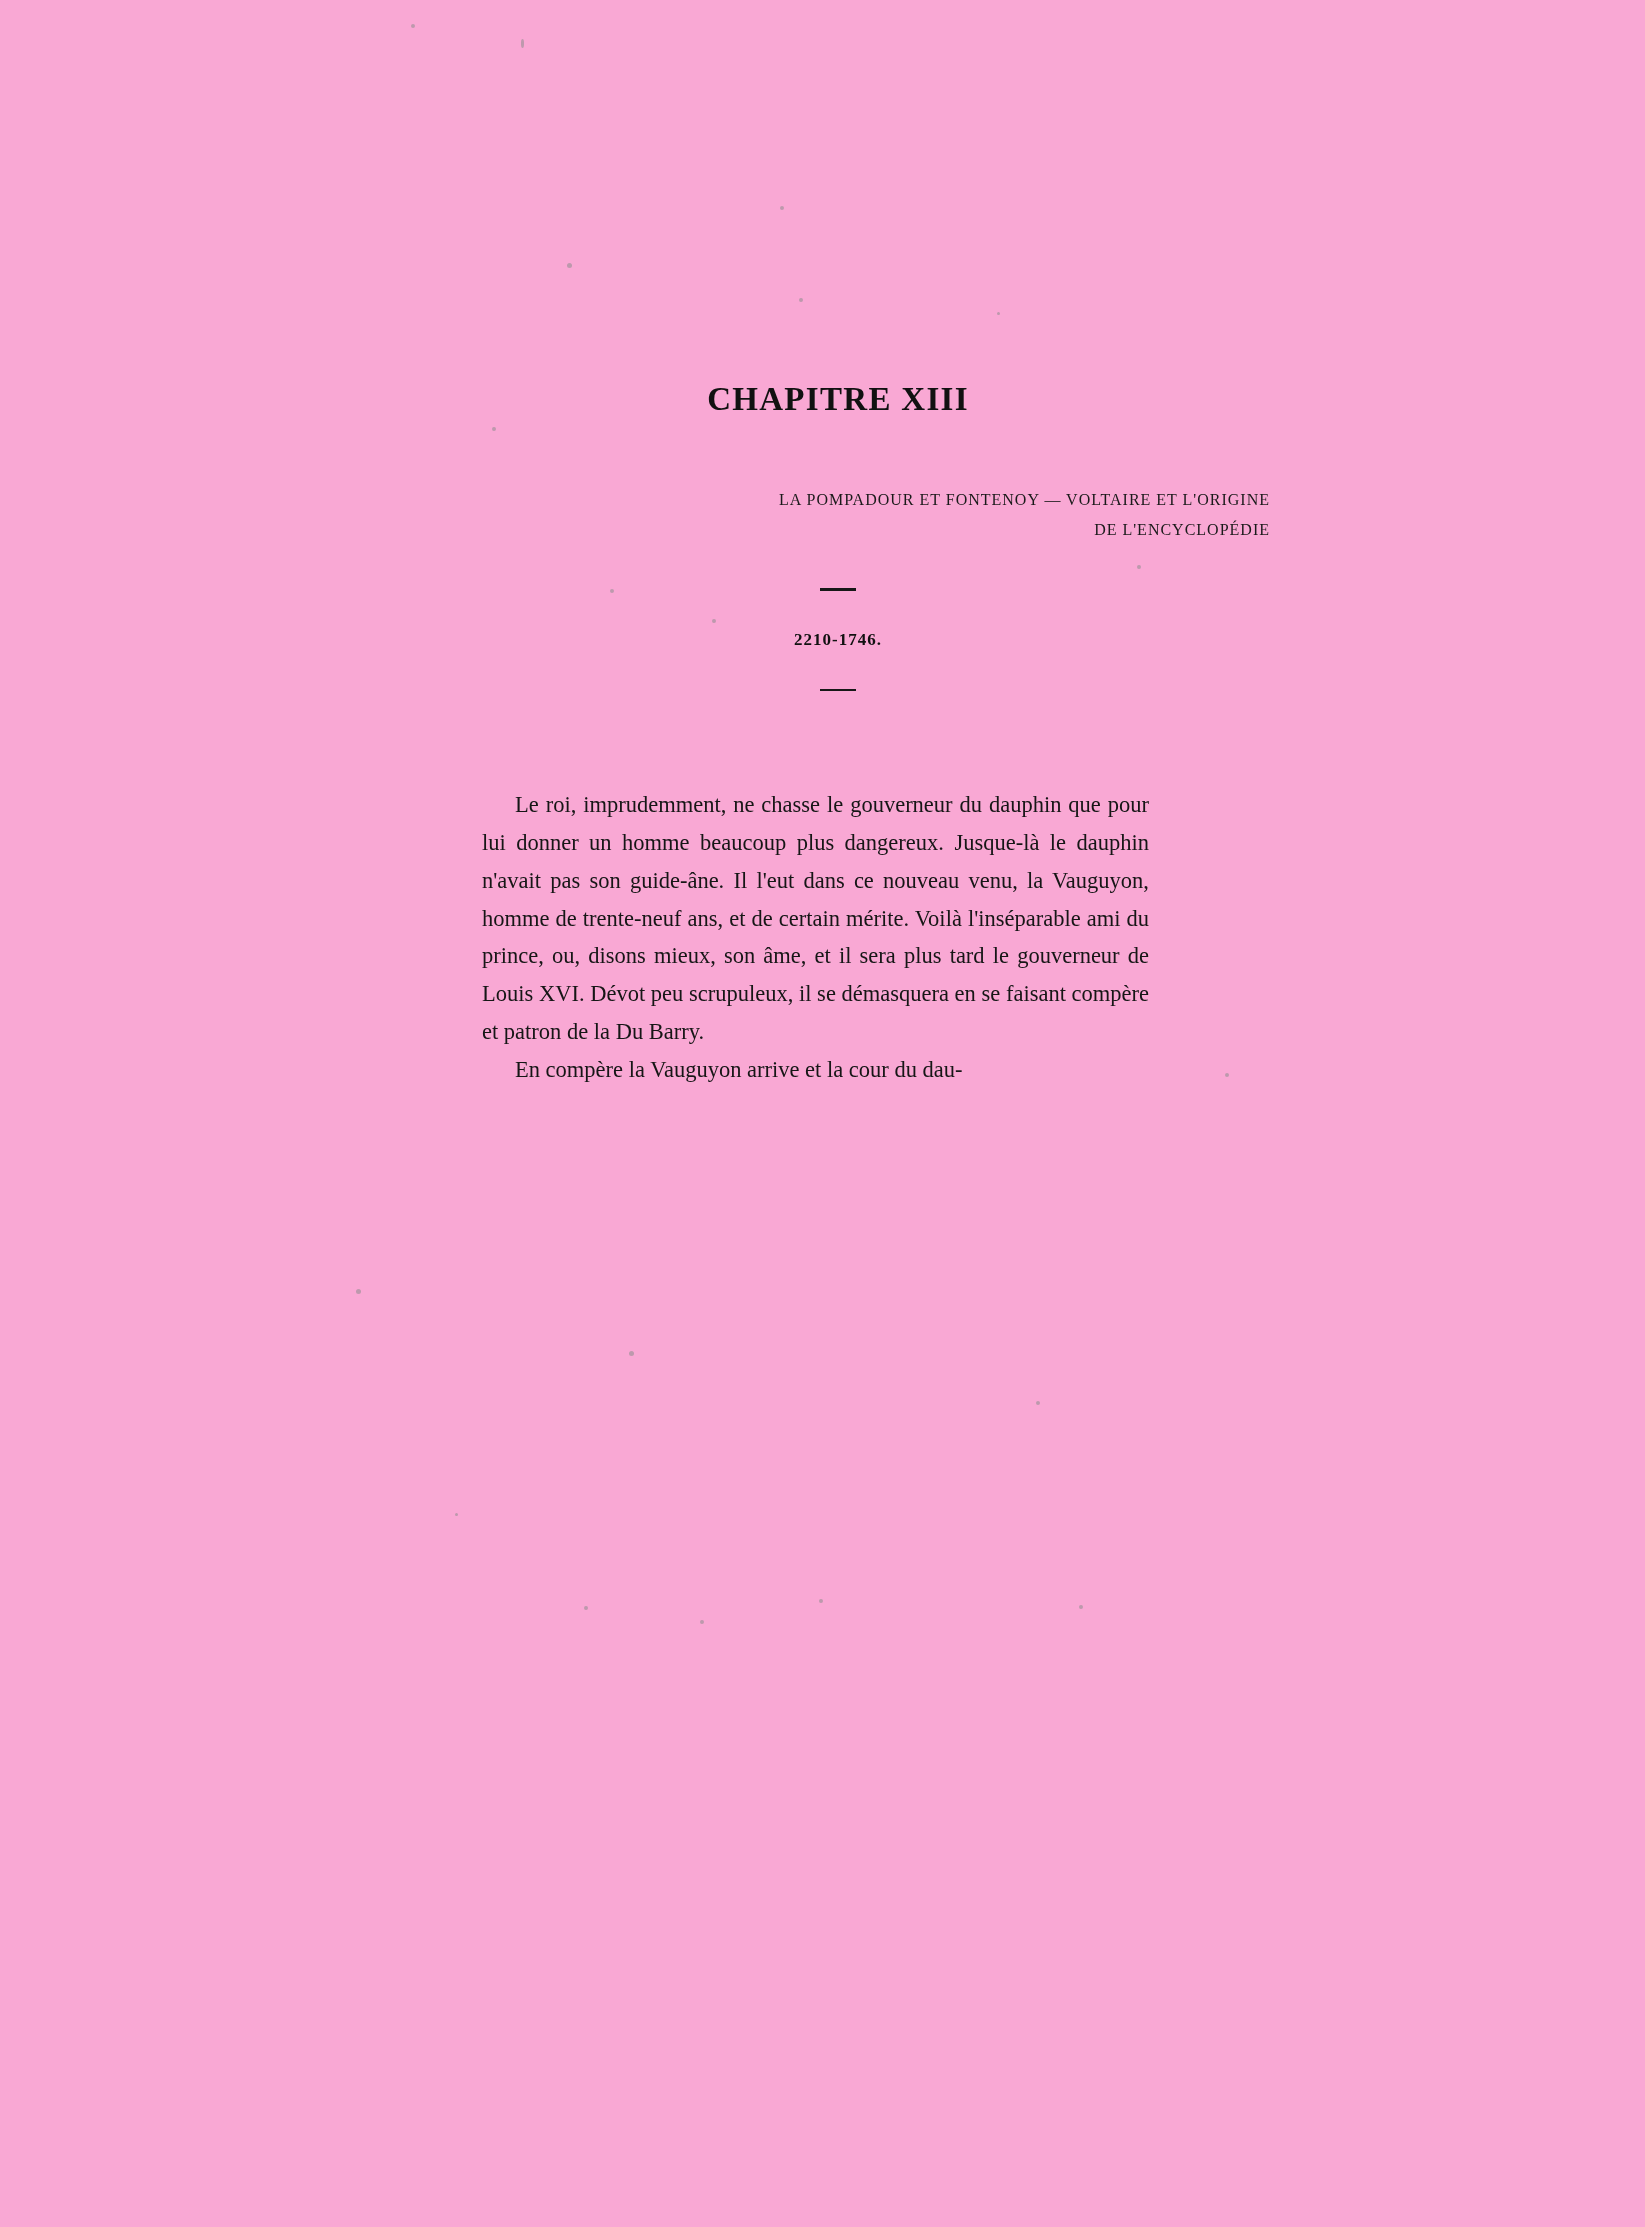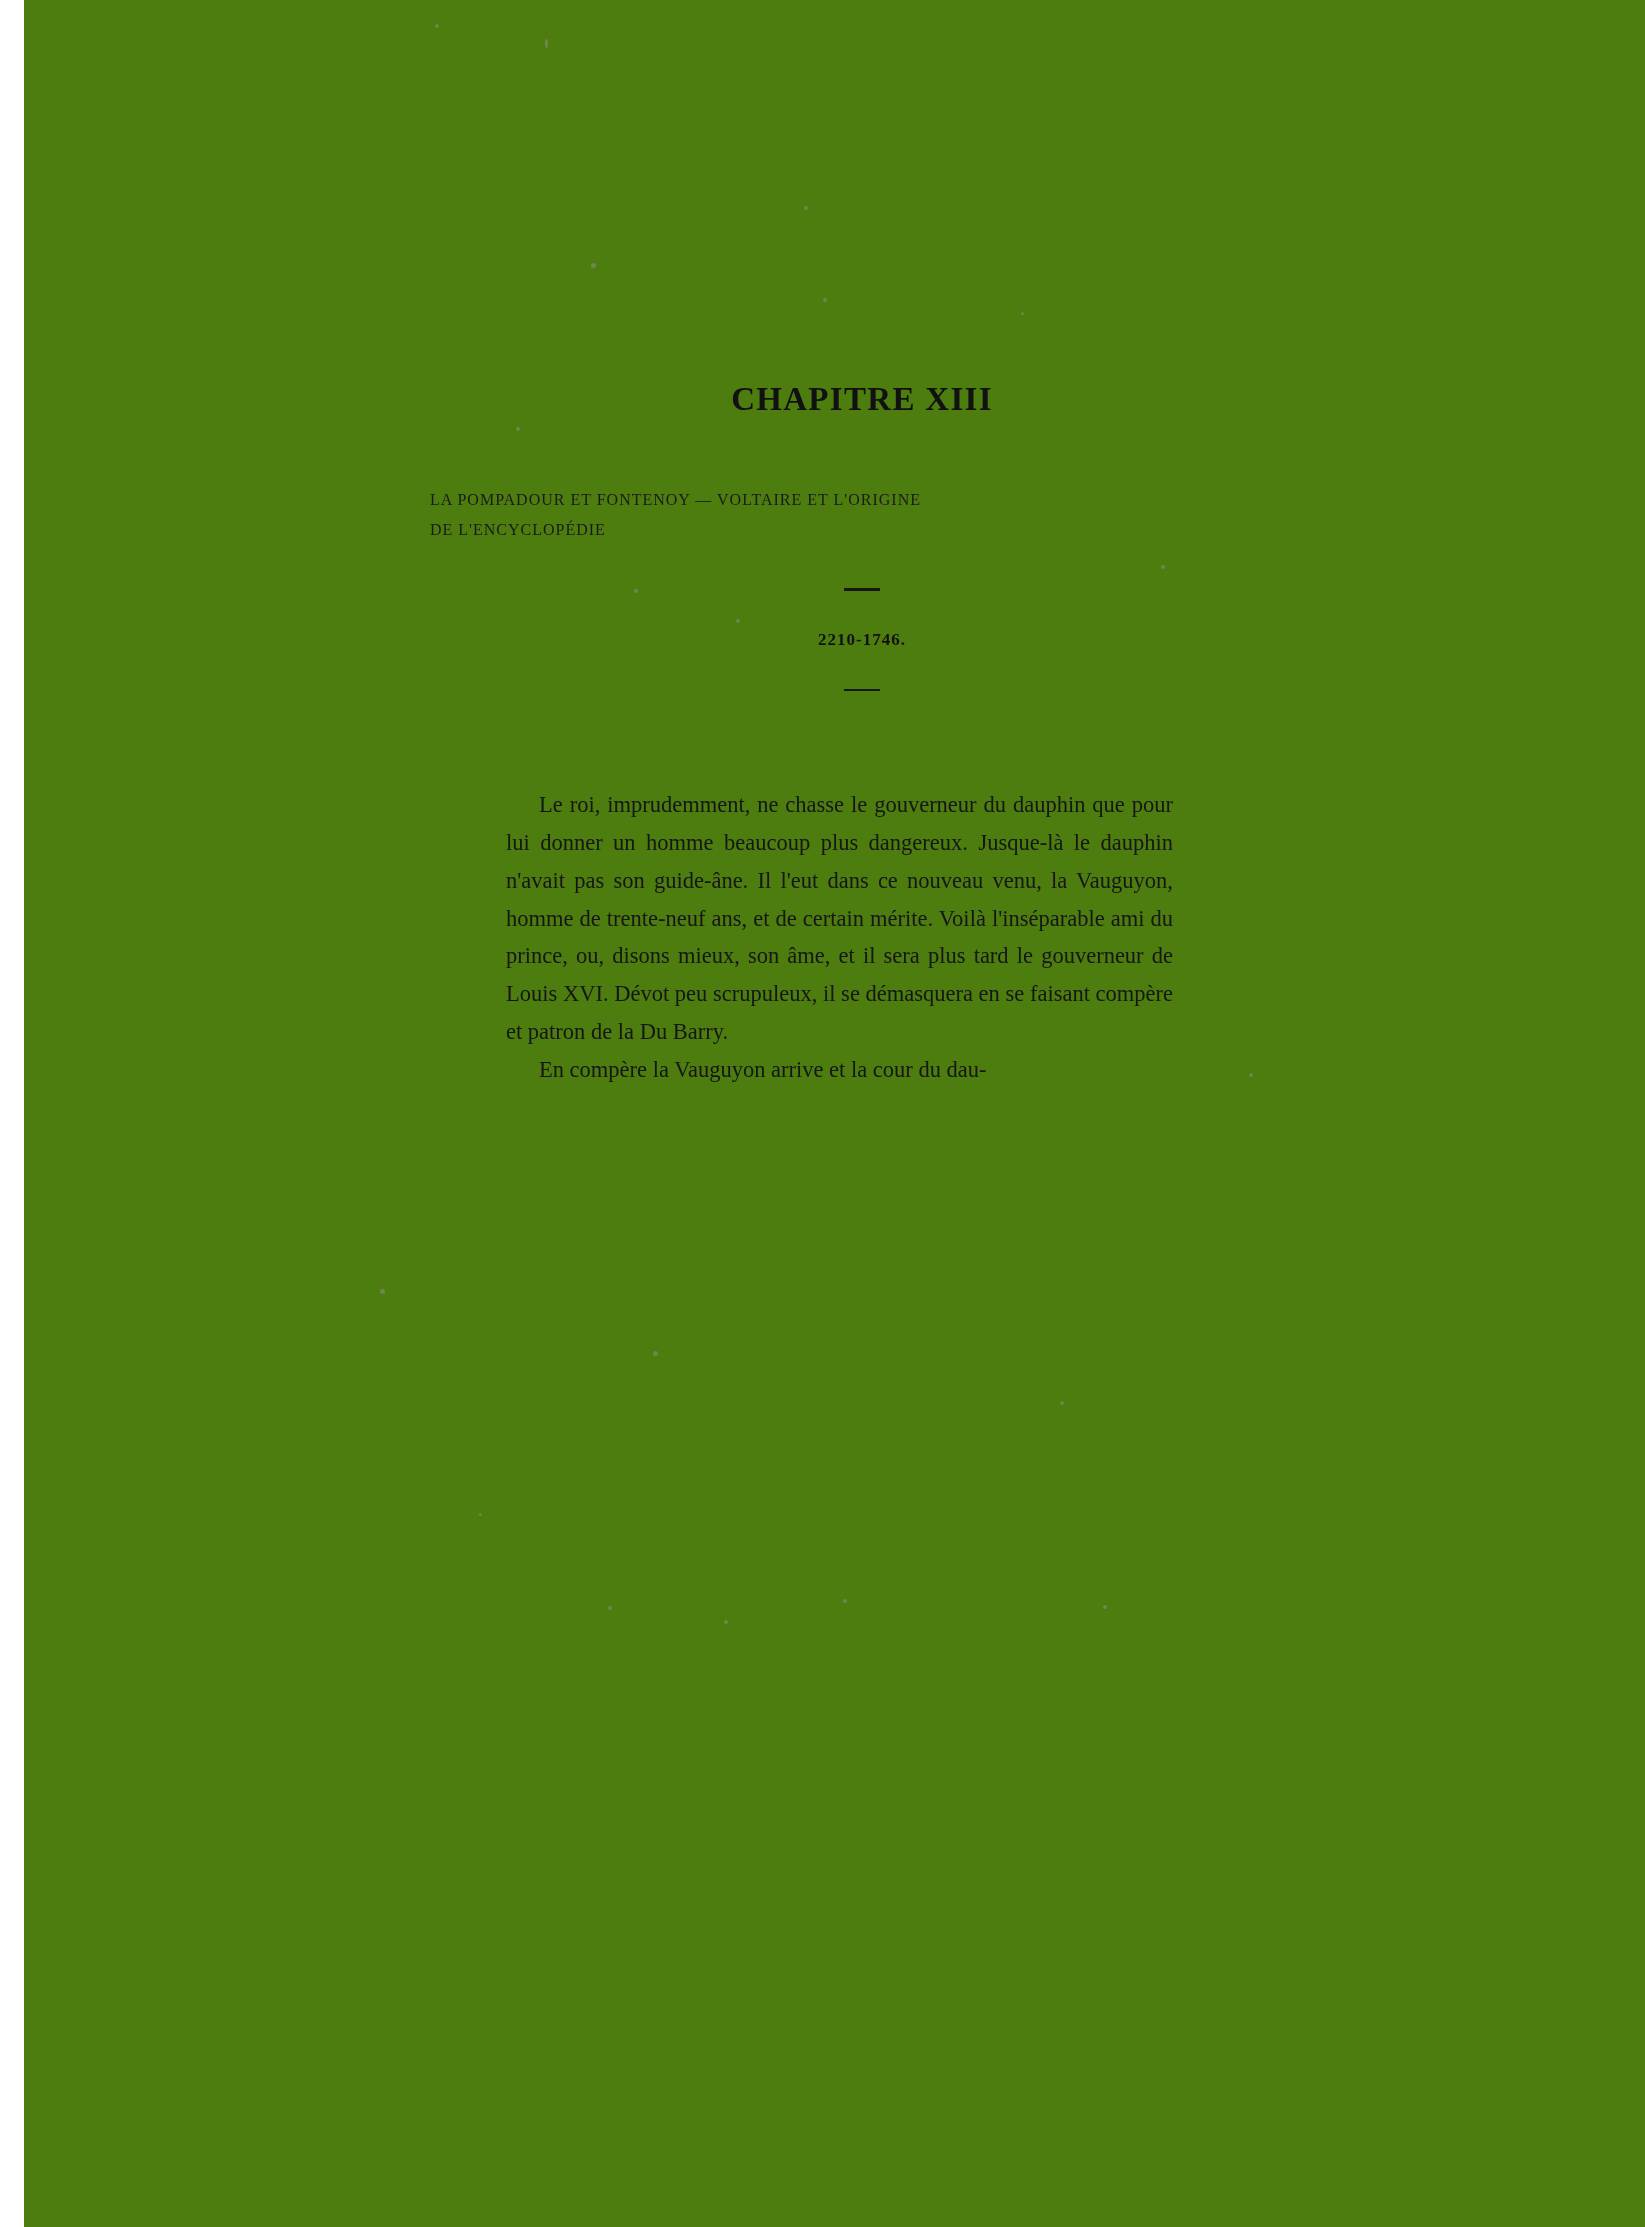--- a/index.html
+++ b/index.html
@@ -12,22 +12,21 @@
     height: 2227px;
     position: relative;
     font-family: "Liberation Serif", serif;
     color: #1b1b1b;
     overflow: hidden;
   }
 
   .page {
     position: absolute;
     inset: 0;
-    background: #4d7c0f;
-    margin-left: 24px;
+    background: #f9a8d4;
   }
 
   
   .speck {
     position: absolute;
     background: #8d8d8d;
     border-radius: 50%;
     opacity: 0.55;
   }
 
@@ -42,21 +41,21 @@
     text-align: center;
     font-family: "Liberation Serif", serif;
     font-weight: bold;
     font-size: 33px;
     letter-spacing: 1.3px;
     margin-top: 381px;
     color: #111;
   }
 
   .subtitle {
-    text-align: left;
+    text-align: right;
     font-family: "Liberation Serif", serif;
     font-size: 16px;
     letter-spacing: 1px;
     line-height: 1.85;
     margin-top: 67px;
     color: #1a1a1a;
     font-variant: small-caps;
     text-transform: uppercase;
   }
   .subtitle .line { display: block; }

